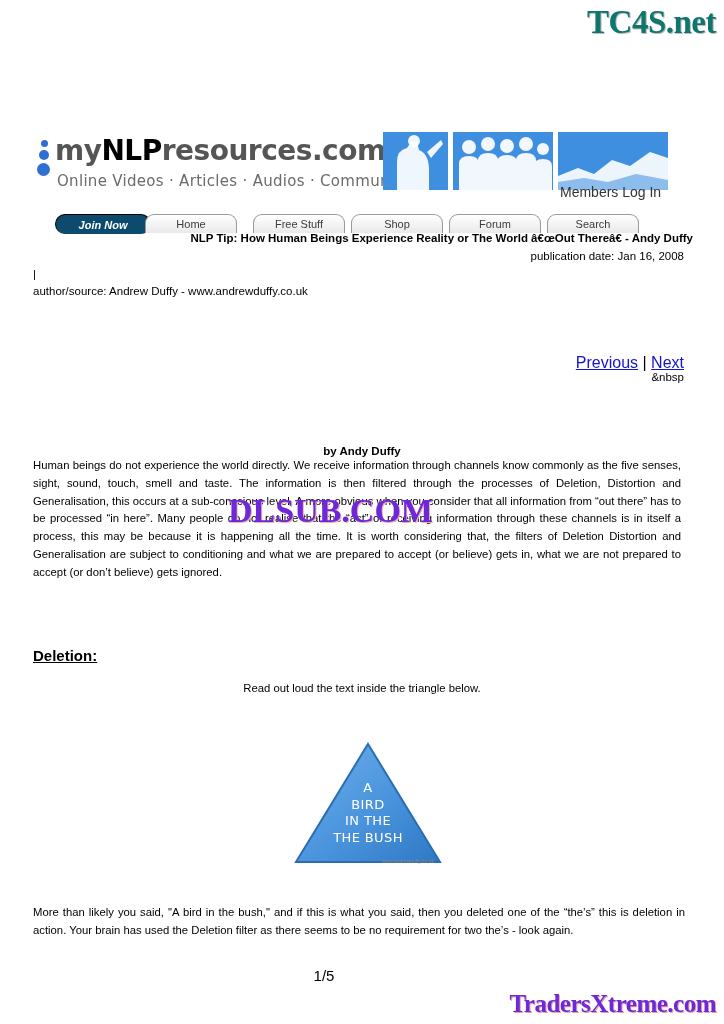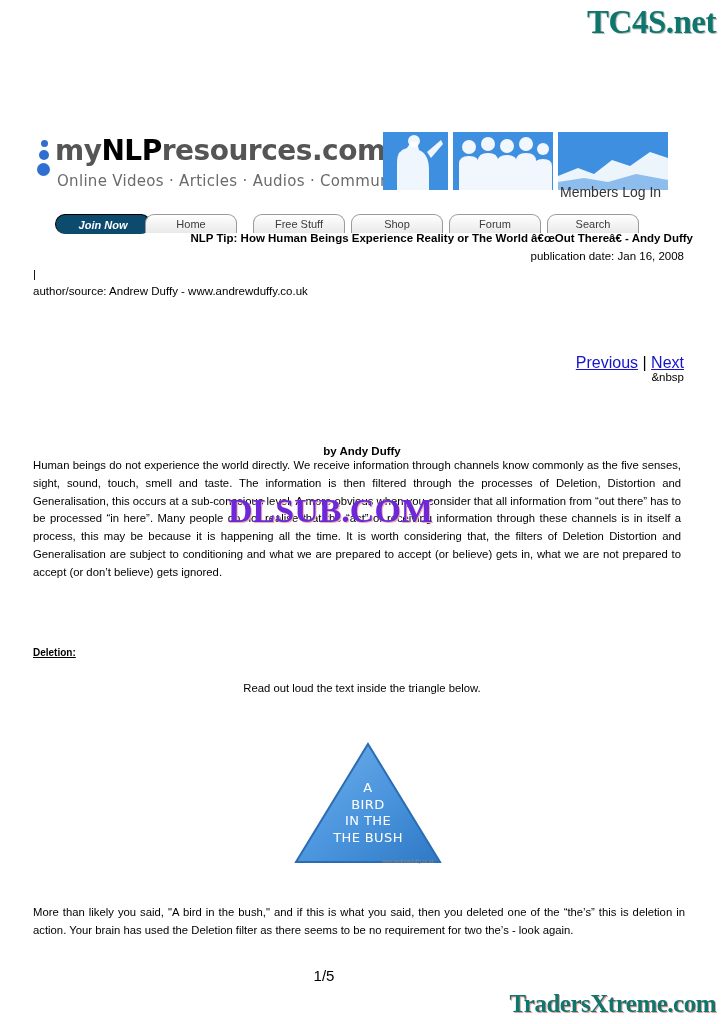--- a/index.html
+++ b/index.html
@@ -26,21 +26,21 @@
     letter-spacing: -0.5px;
     text-shadow: 1px 1px 0 #bdbdbd;
   }
   .wm-bottom {
     position: absolute;
     bottom: 6px;
     right: 8px;
     font-family: "Liberation Serif", serif;
     font-size: 25px;
     font-weight: bold;
-    color: #0f766e;
+    color: #6d28d9;
     letter-spacing: -0.5px;
     text-shadow: 1px 1px 0 #e8a0a0;
   }
   .wm-center {
     position: absolute;
     top: 492px;
     left: 228px;
     font-family: "Liberation Serif", serif;
     font-size: 34px;
     font-weight: bold;
@@ -222,21 +222,21 @@
     top: 457px;
     width: 648px;
     font-size: 11.3px;
     line-height: 17.8px;
     text-align: justify;
   }
   .section-head {
     position: absolute;
     left: 33px;
     top: 647px;
-    font-size: 10px;
+    font-size: 15px;
     font-weight: bold;
     text-decoration: underline;
   }
   .instruction {
     position: absolute;
     left: 0;
     top: 682px;
     width: 724px;
     text-align: center;
     font-size: 11.3px;

